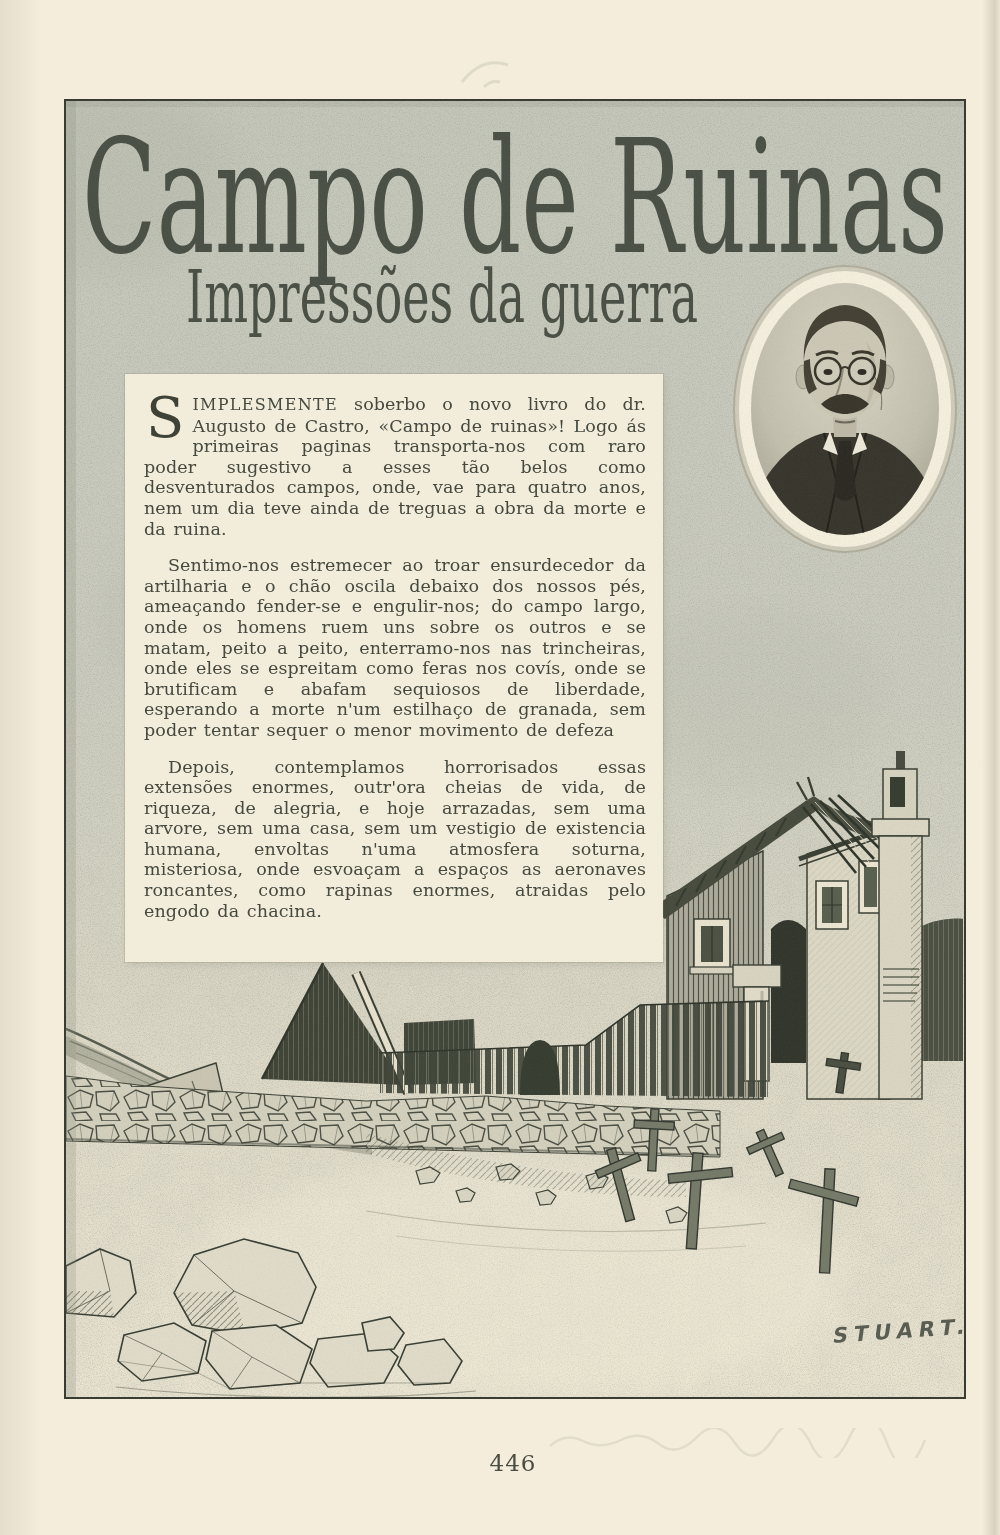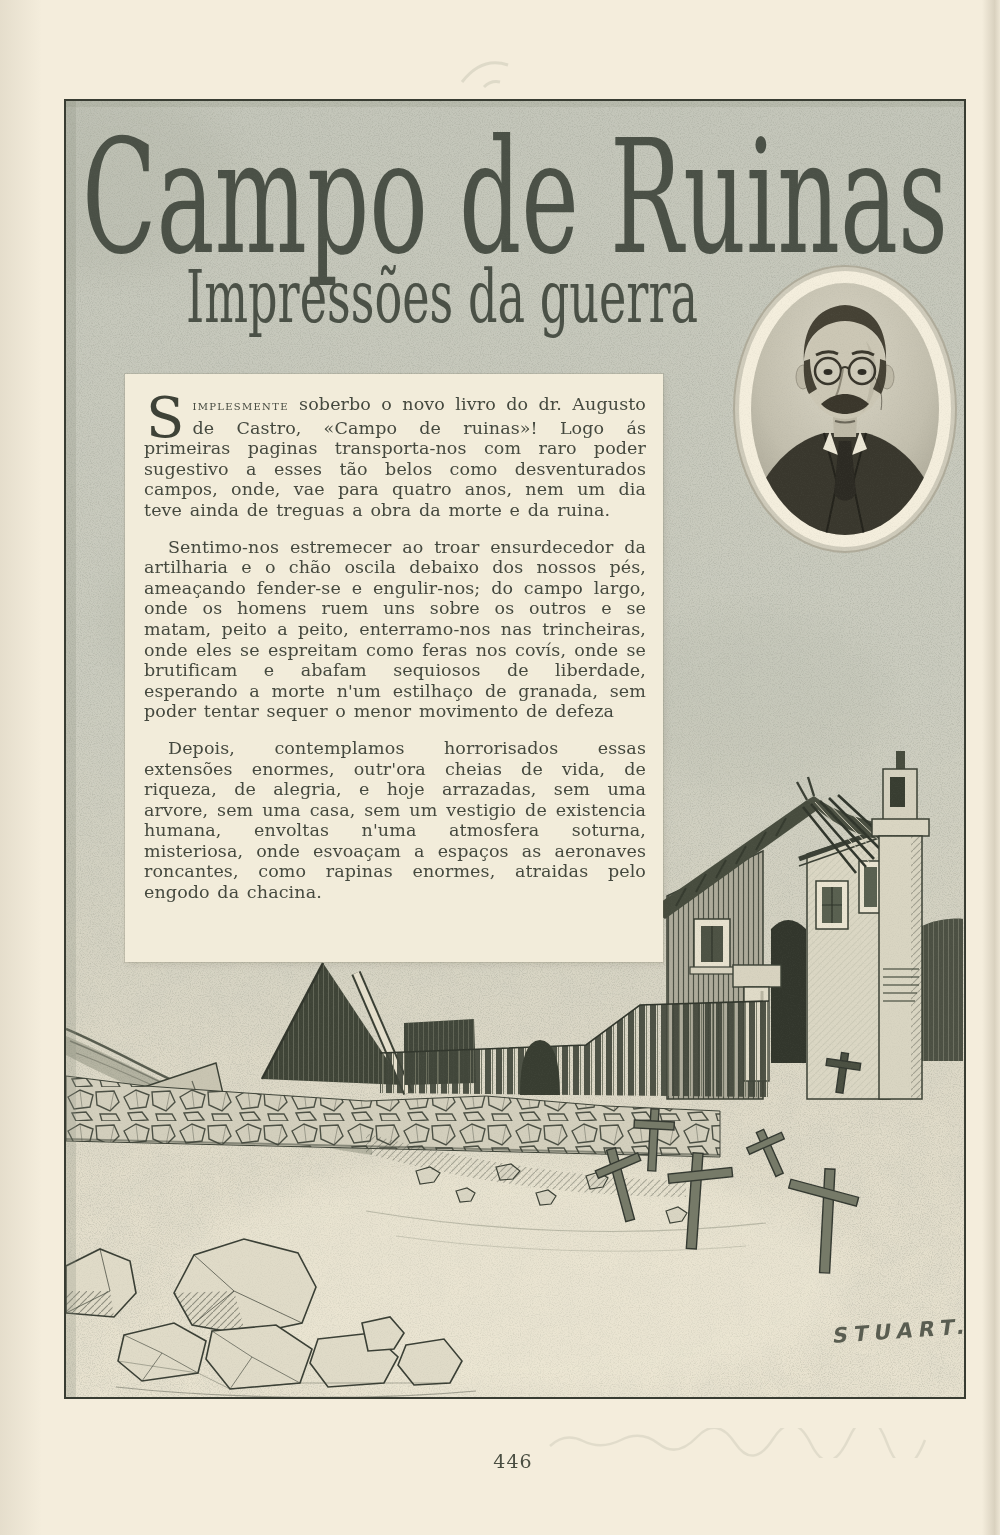--- a/index.html
+++ b/index.html
@@ -12,23 +12,23 @@
   .frame{position:absolute;left:64px;top:99px;width:898px;height:1296px;
         border:2px solid #383c32;background:#bef264;}
   .scene{position:absolute;left:0;top:0;width:898px;height:1296px;display:block;}
   .textbox{position:absolute;left:125px;top:374px;width:538px;height:588px;
         background:#f2ecda;box-sizing:border-box;padding:20px 17px 0 19px;
         box-shadow:0 0 0 1px rgba(120,115,95,.18), 2px 3px 6px rgba(80,75,55,.12);overflow:hidden;}
   .textbox p{margin:0;text-align:justify;font-size:17.5px;line-height:20.6px;
         color:#45493f;letter-spacing:.1px;word-spacing:2px;}
   .textbox p + p{text-indent:24px;margin-top:16px;}
   .dropcap{float:left;font-size:56px;line-height:40px;padding:4px 8px 0 2px;color:#3e4237;}
-  .lead{font-size:10px;letter-spacing:1.3px;}
+  .lead{font-size:16px;letter-spacing:1.3px;}
   .pageno{position:absolute;left:64px;top:1450px;width:898px;text-align:center;
-        font-size:19px;color:#4a4e42;letter-spacing:1px;}
+        font-size:23px;color:#4a4e42;letter-spacing:1px;}
   .ghost-top{position:absolute;left:452px;top:50px;}
   .ghost-bottom{position:absolute;left:545px;top:1428px;}
 </style>
 </head>
 <body>
 
 <div class="page">
 
   <svg class="ghost-top" width="80" height="44" viewBox="0 0 80 44">
     <path d="M10 32 Q30 6 56 15 M32 37 q7 -7 16 -5" stroke="#6f7462" fill="none" stroke-width="3" opacity=".16"></path>

